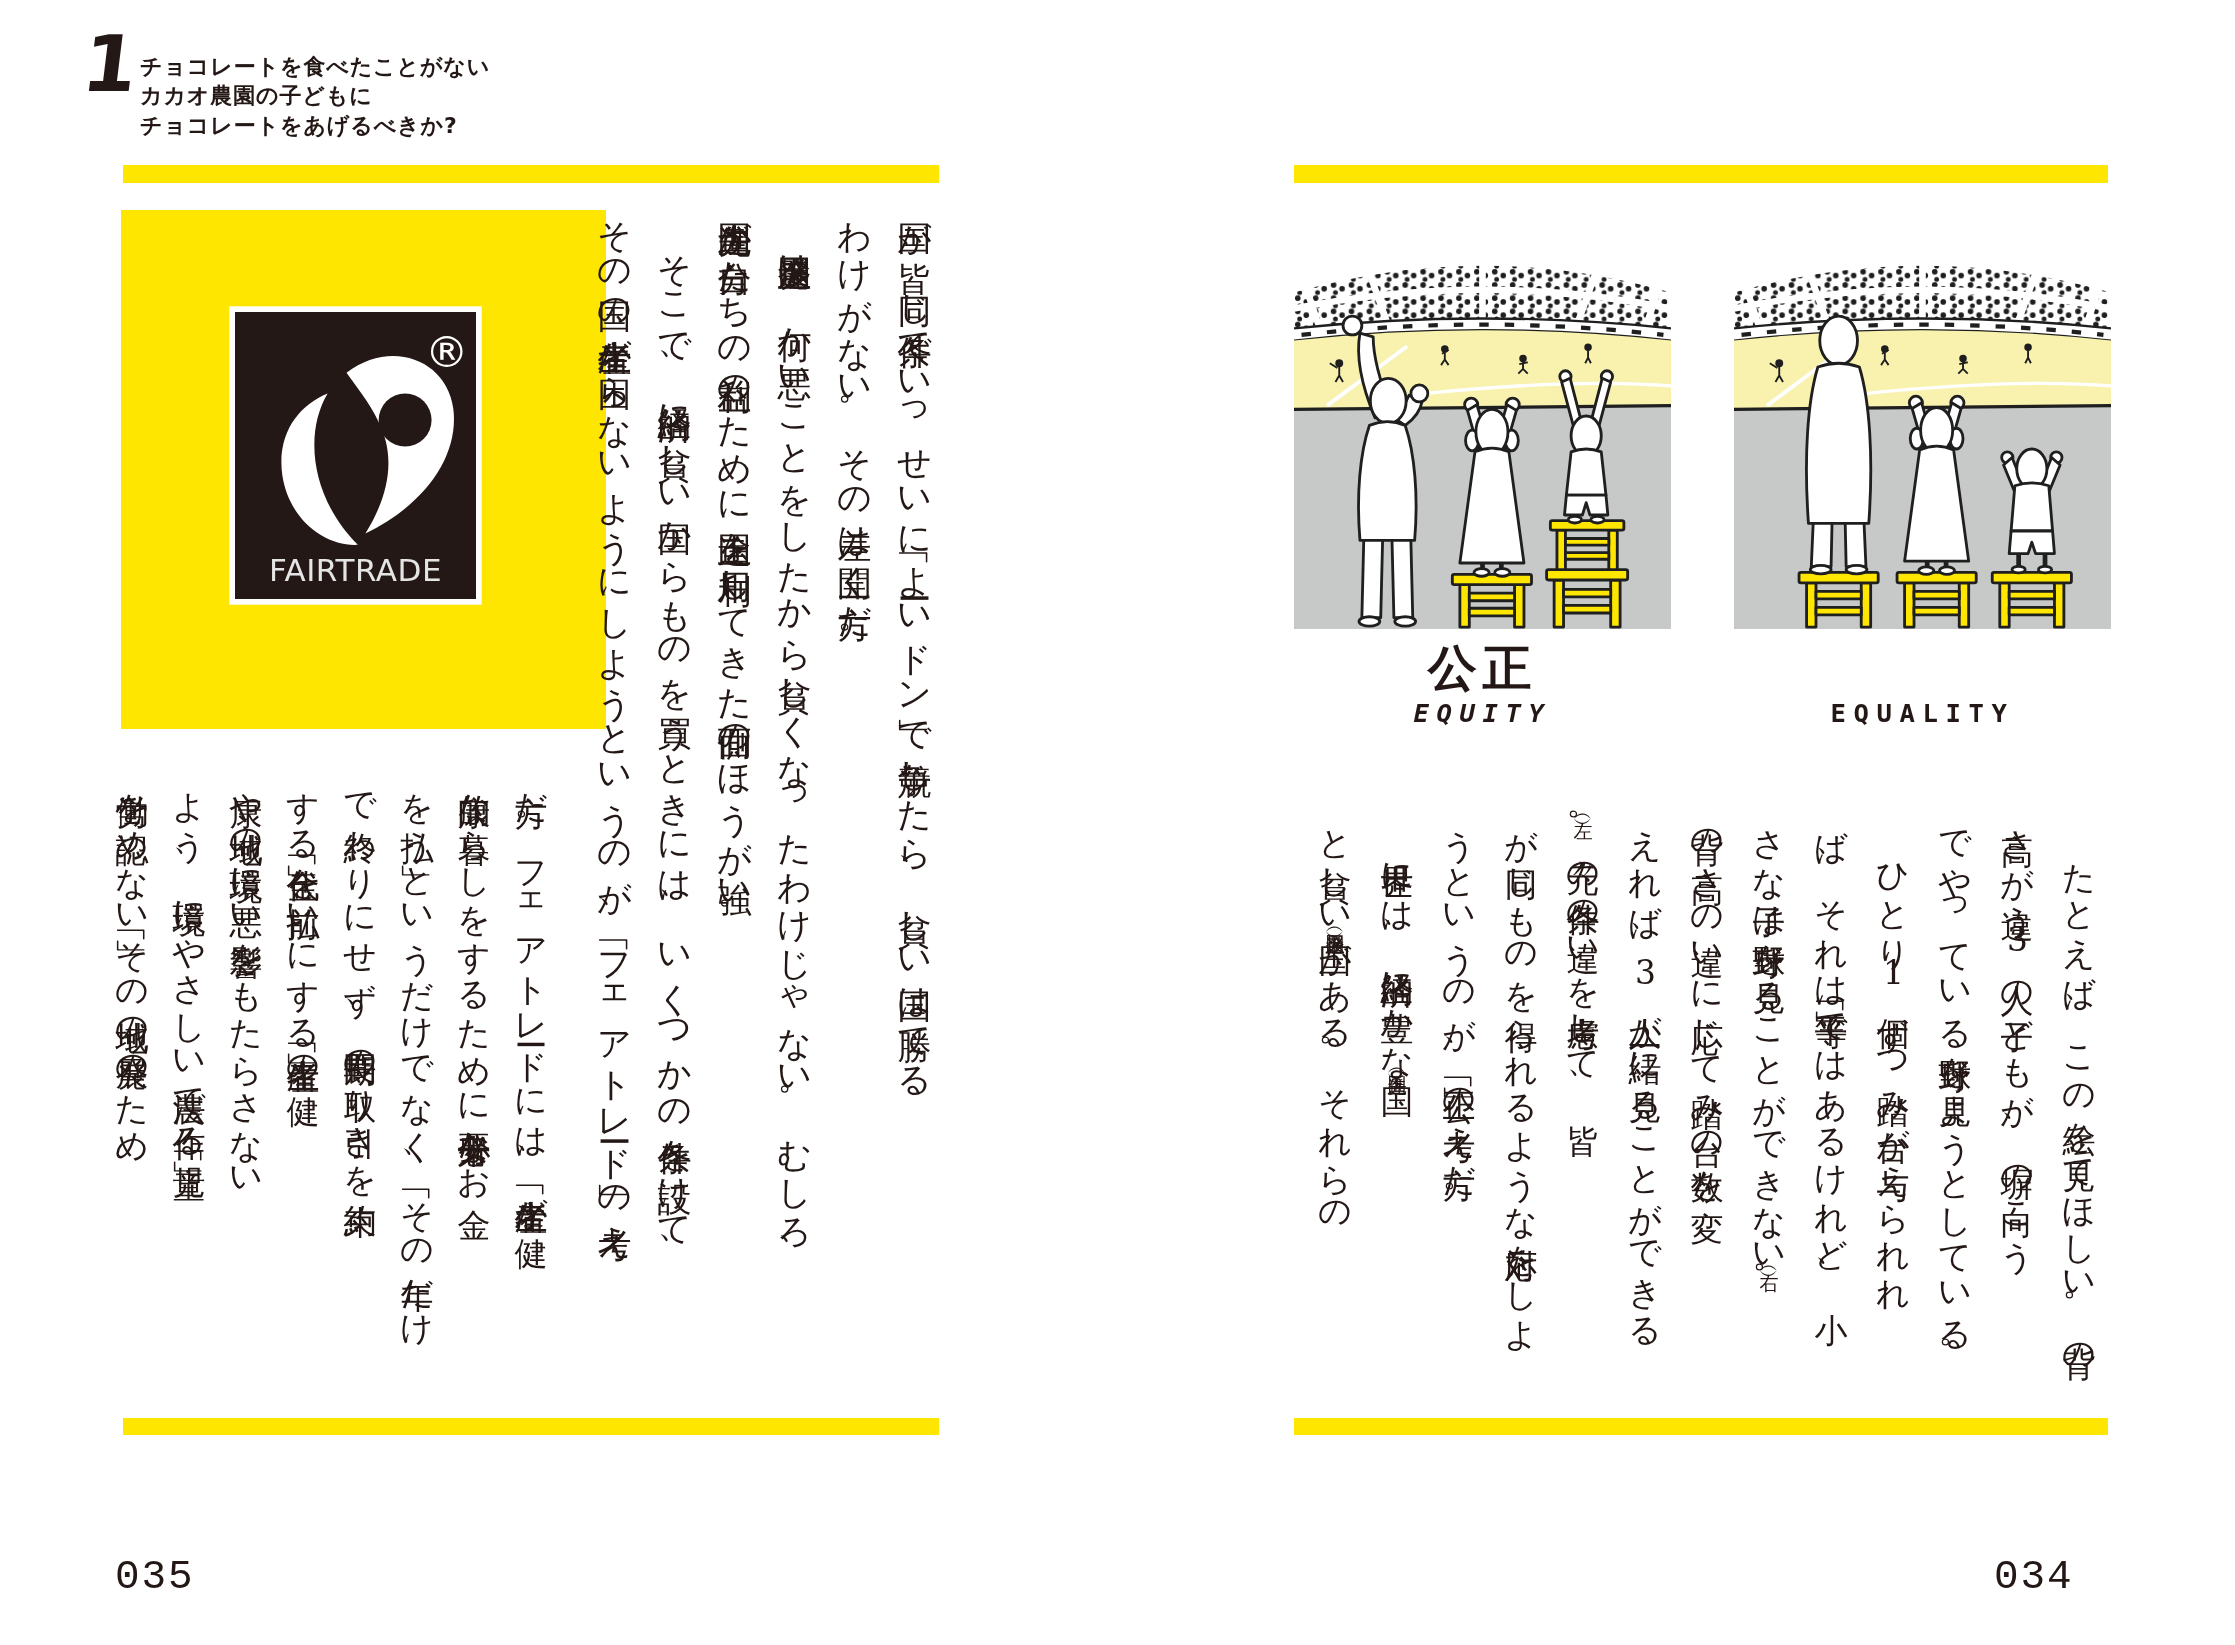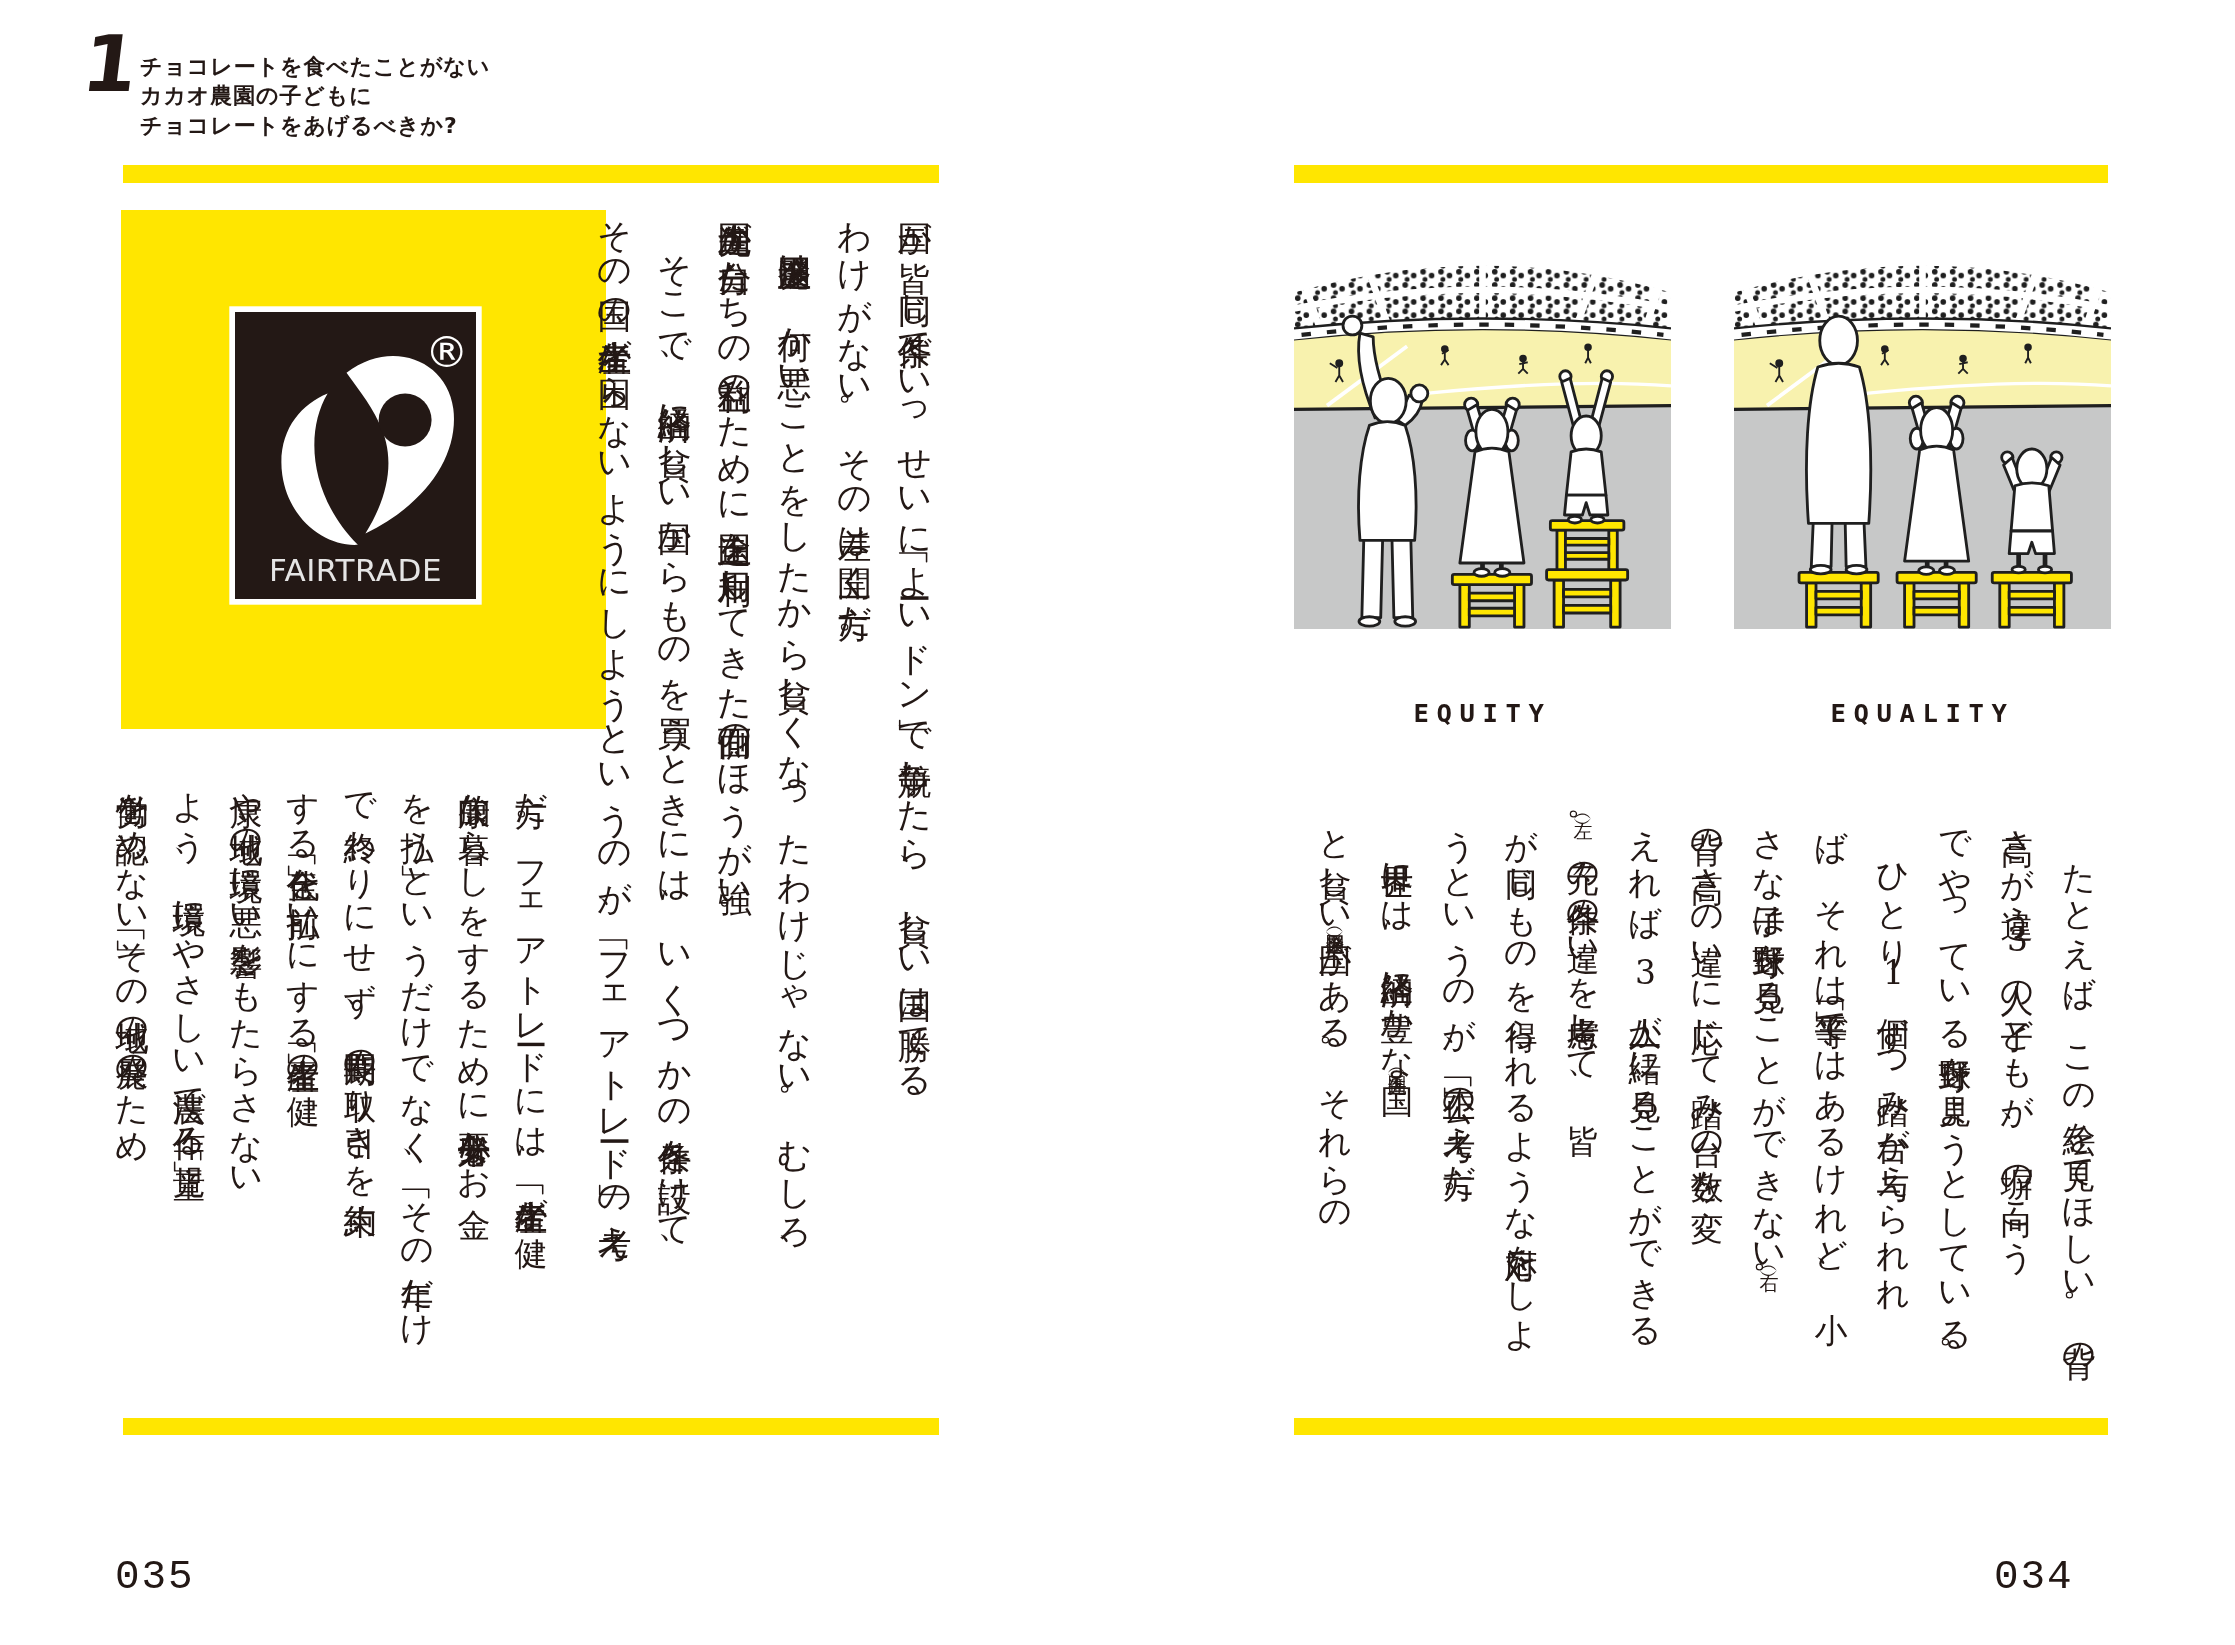--- a/index.html
+++ b/index.html
@@ -302,21 +302,22 @@
         <path d="M332,312 L346,278 L337,270 L324,302 Z"></path>
       <ellipse cx="316" cy="282" rx="16" ry="21"></ellipse>
       <path d="M298,300 L294,348 L338,348 L334,300 Q316,294 298,300 Z"></path>
       <path d="M294,348 L292,372 L312,372 L316,360 L320,372 L340,372 L338,348 Z"></path>
       <path d="M302,372 L302,388 M330,372 L330,388" stroke-width="5"></path>
       <ellipse cx="302" cy="389" rx="7" ry="3.5"></ellipse>
         <ellipse cx="330" cy="389" rx="7" ry="3.5"></ellipse>
     </g>
   </svg>
 
-  <div class="abs caption-en" style="left:1294px;top:698px;">EQUITY</div>
+  <div class="abs caption-kanji" style="left:1294px;top:636px;">公正</div>
+  <div class="abs caption-en" style="left:1294px;top:698px;font-style:italic;">EQUITY</div>
   <div class="abs caption-en" style="left:1734px;top:698px;">EQUALITY</div>
 
   <div class="vtext" id="right-text">
       <div class="tcol indent"><span>たとえば、この絵を見てほしい。背の</span></div>
       <div class="tcol"><span>高さが違う3人の子どもが、塀の向こう</span></div>
       <div class="tcol"><span>でやっている野球を見ようとしている。</span></div>
       <div class="tcol indent"><span>ひとり1個ずつ踏み台が与えられれ</span></div>
       <div class="tcol"><span>ば、それは「平等」ではあるけれど、小</span></div>
       <div class="tcol"><span>さな子は野球を見ることができない</span><span class="small">（右）</span><span>。</span></div>
       <div class="tcol"><span>背の高さの違いに応じて踏み台の数を変</span></div>

